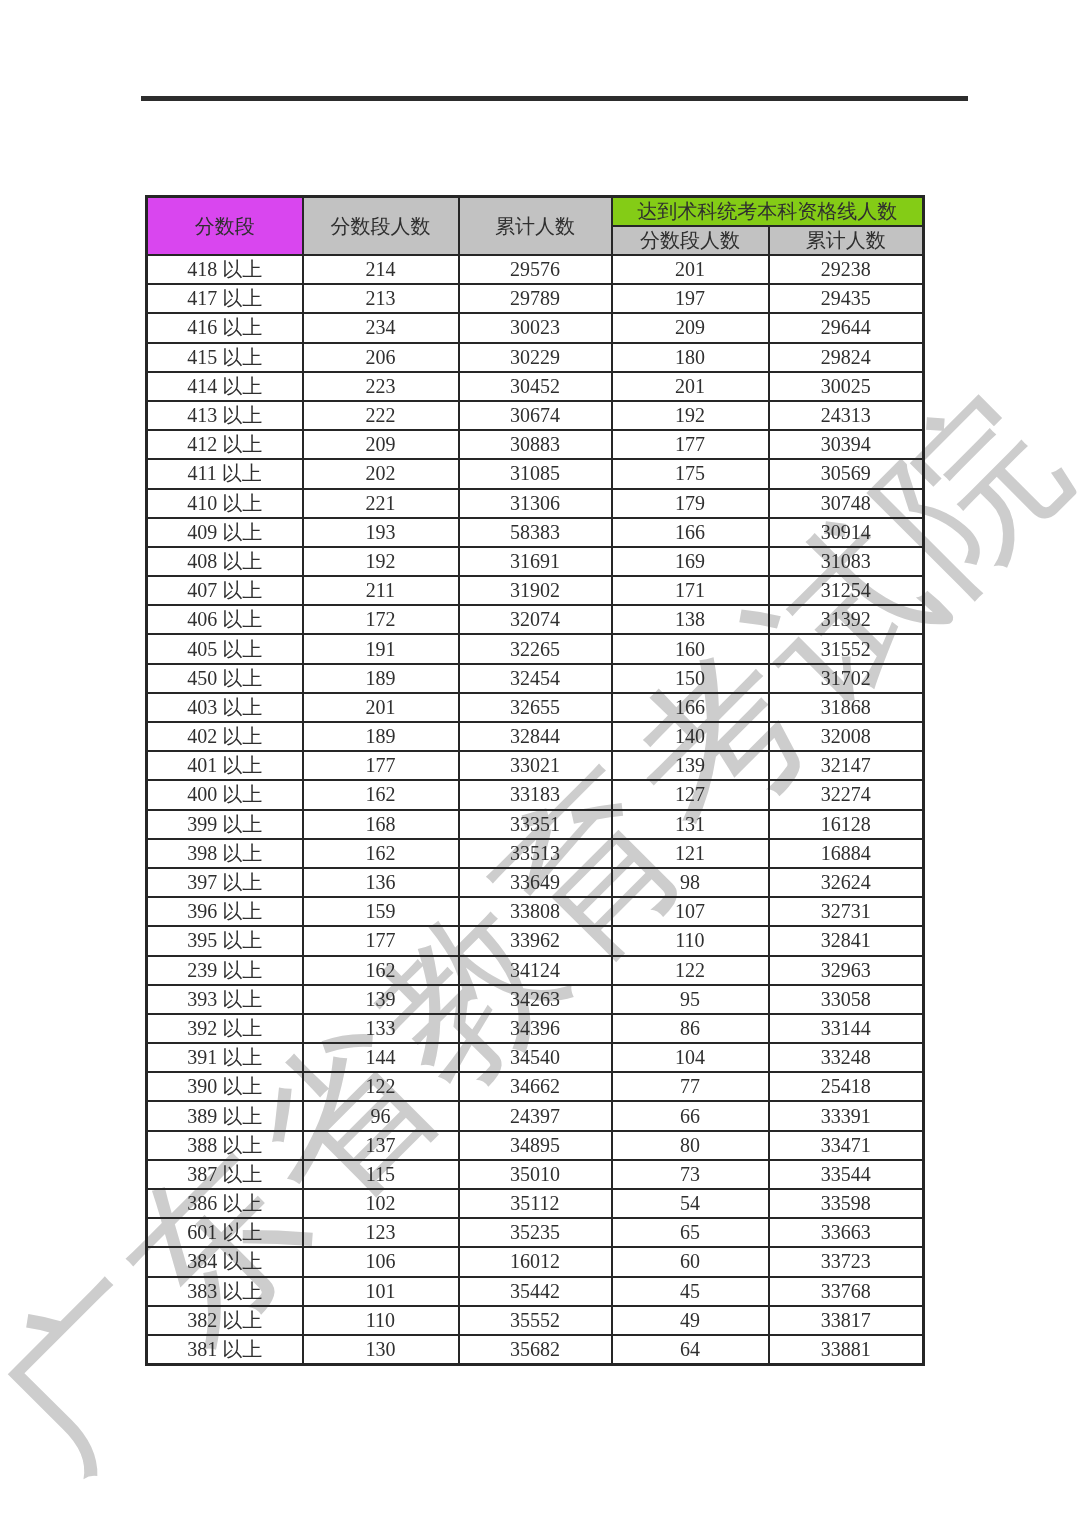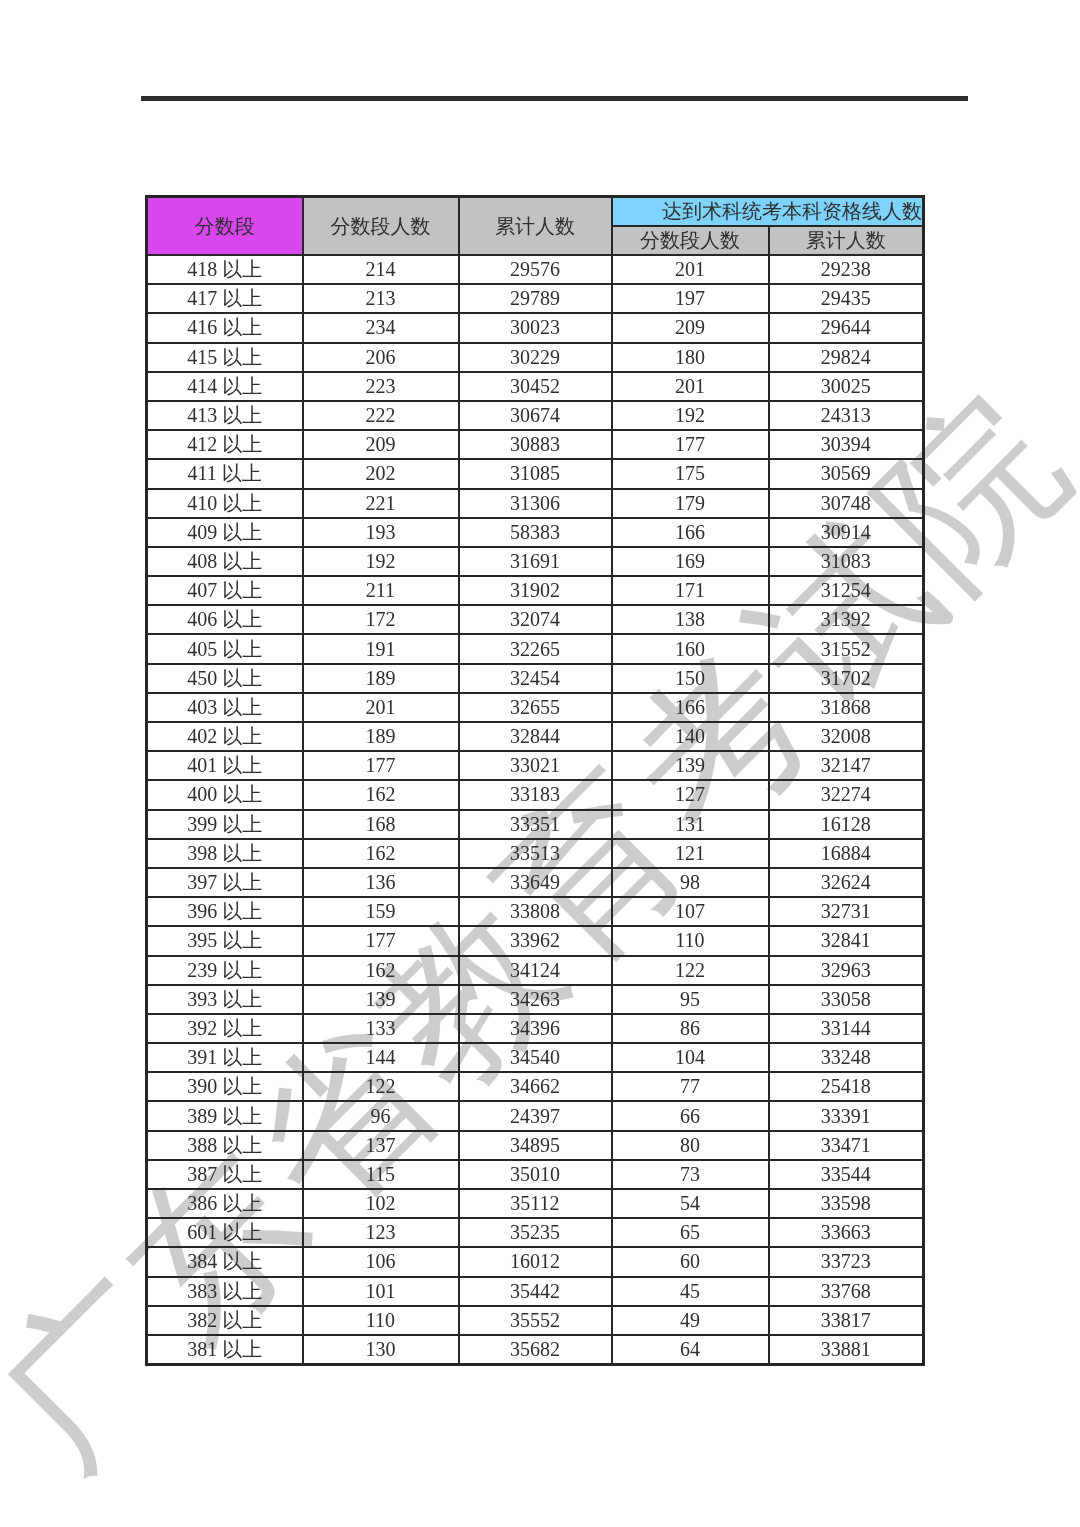--- a/index.html
+++ b/index.html
@@ -82,21 +82,21 @@
       <col style="width:156px">
       <col style="width:153px">
       <col style="width:157px">
       <col style="width:155px">
     </colgroup>
     <thead>
       <tr>
         <th rowspan="2" style="background: #d946ef;">分数段</th>
         <th rowspan="2" style="background: rgb(194, 194, 194);">分数段人数</th>
         <th rowspan="2" style="background: rgb(194, 194, 194);">累计人数</th>
-        <th colspan="2" style="background: #7dd3fc; text-align: right;">达到术科统考本科资格线人数</th>
+        <th colspan="2" style="background: #84cc16;">达到术科统考本科资格线人数</th>
       </tr>
       <tr>
         <th style="background: rgb(194, 194, 194);">分数段人数</th>
         <th style="background: rgb(194, 194, 194);">累计人数</th>
       </tr>
     </thead>
     <tbody>
         <tr>
           <td>418 以上</td>
           <td>214</td>

